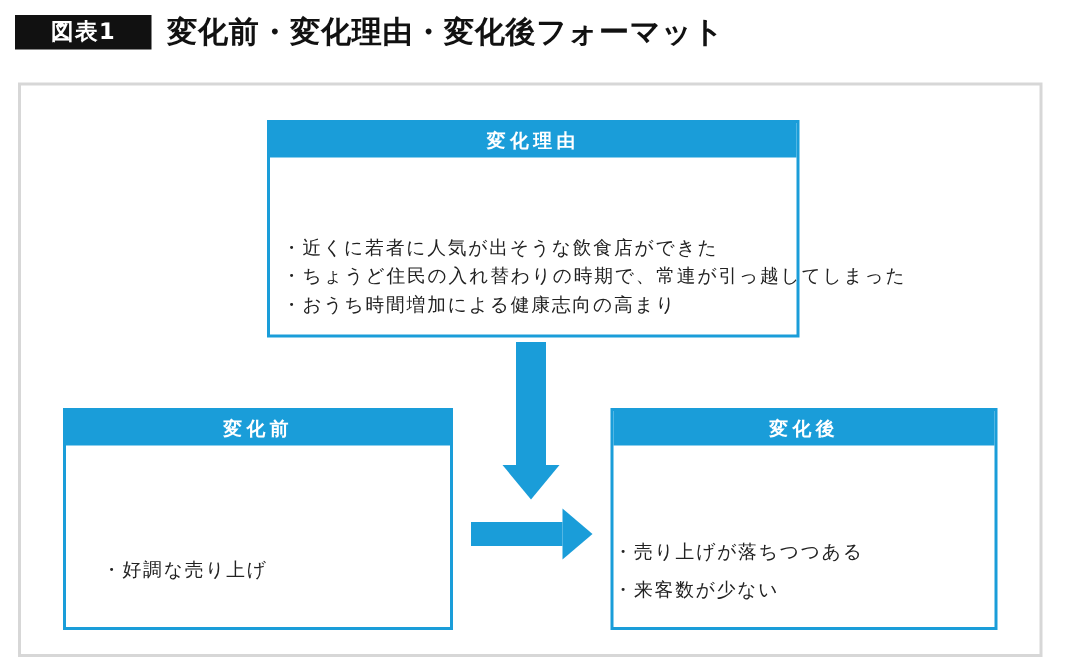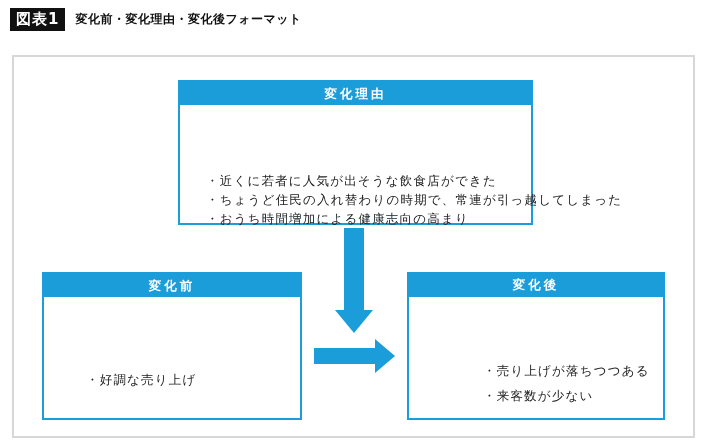--- a/index.html
+++ b/index.html
@@ -2,47 +2,47 @@
 <html lang="ja"><head>
 <meta charset="utf-8">
 <style>
   html,body{margin:0;padding:0;background:#ffffff;}
   body{font-family:"DejaVu Sans","Liberation Sans",sans-serif;color:#1a1a1a;}
   .canvas{position:relative;width:710px;height:448px;background:#ffffff;overflow:hidden;}
 
   
   .hdr{position:absolute;left:10px;top:8px;display:flex;align-items:center;gap:10px;}
   .hdr-tag{background:#111111;color:#ffffff;font-weight:bold;font-size:15px;
-           padding:4px 6px;line-height:1;letter-spacing:1px;text-align:center;}
-  .hdr-title{font-size:12px;font-weight:bold;letter-spacing:0.5px;color:#111111;}
+           padding:4px 24px;line-height:1;letter-spacing:1px;text-align:center;}
+  .hdr-title{font-size:20px;font-weight:bold;letter-spacing:0.5px;color:#111111;}
 
   
   .frame{position:absolute;left:12px;top:55px;width:683px;height:383px;
          background:#ffffff;border:2px solid #d7d7d7;box-sizing:border-box;}
 
   
   .bluebox{position:absolute;box-sizing:border-box;background:#ffffff;
            border:2px solid #1a9dd9;display:flex;flex-direction:column;gap:44px;}
   .bluebox .bb-header{background:#1a9dd9;color:#ffffff;font-weight:bold;
            font-size:12.5px;letter-spacing:3px;text-align:center;
            height:23px;line-height:23px;flex:0 0 auto;}
-  .bluebox .bb-body{flex:1 1 auto;margin:18px;padding:0;list-style:none;
+  .bluebox .bb-body{flex:1 1 auto;margin:0;padding:0;list-style:none;
            display:flex;flex-direction:column;justify-content:center;}
   .bullet{font-size:12.5px;letter-spacing:1.2px;white-space:nowrap;color:#222222;}
 
   .box-reason{left:164px;top:23px;width:355px;height:145px;}
   .box-reason .bb-body{padding:4px 8px 10px 8px;}
   .box-reason .bullet{line-height:19px;}
 
   .box-before{left:28px;top:215px;width:260px;height:148px;}
   .box-before .bb-body{padding-left:24px;}
   .box-before .bullet{line-height:25px;}
 
-  .box-after{left:393px;top:215px;width:258px;height:148px;font-family:Liberation Serif, serif;}
-  .box-after .bb-body{padding-left:56px;}
+  .box-after{left:393px;top:215px;width:258px;height:148px;}
+  .box-after .bb-body{}
   .box-after .bullet{line-height:25px;}
 
   
   .arrow-down{position:absolute;left:321px;top:171px;width:38px;height:105px;}
   .arrow-down .bar{position:absolute;left:9px;top:0;width:20px;height:82px;background:#1a9dd9;}
   .arrow-down .head{position:absolute;left:0;top:82px;width:0;height:0;
         border-left:19px solid transparent;border-right:19px solid transparent;
         border-top:23px solid #1a9dd9;}
   .arrow-right{position:absolute;left:300px;top:282px;width:81px;height:34px;}
   .arrow-right .bar{position:absolute;left:0;top:9px;width:61px;height:16px;background:#1a9dd9;}

